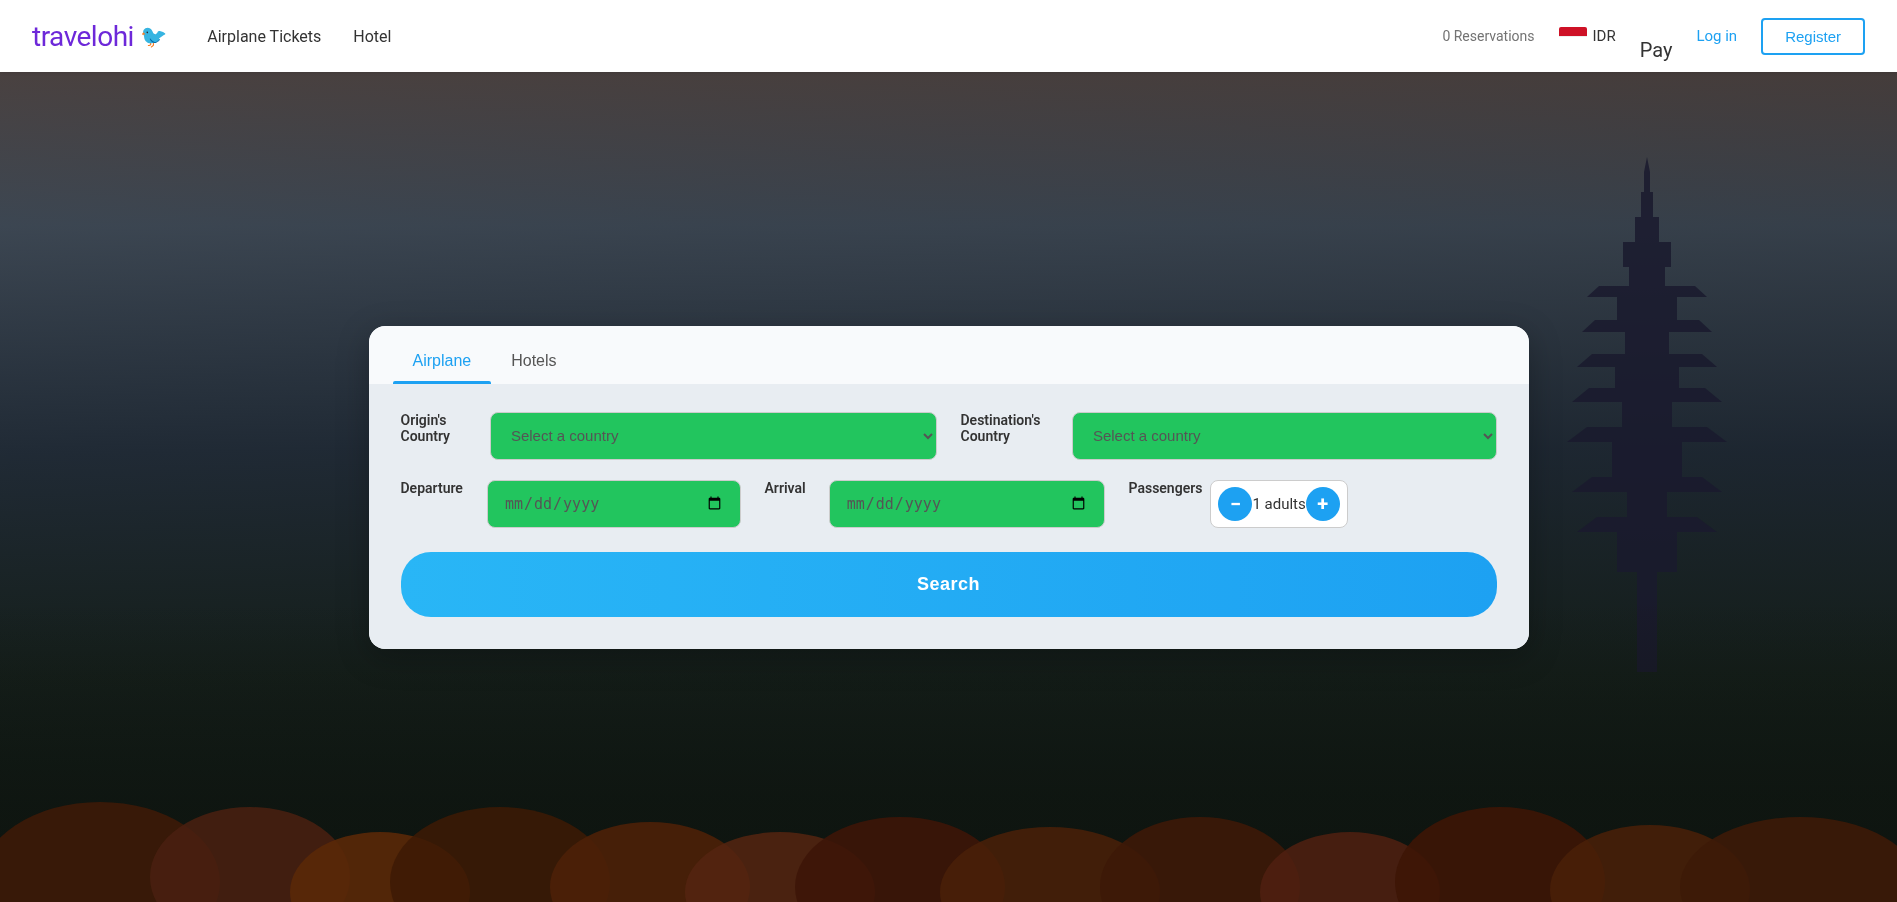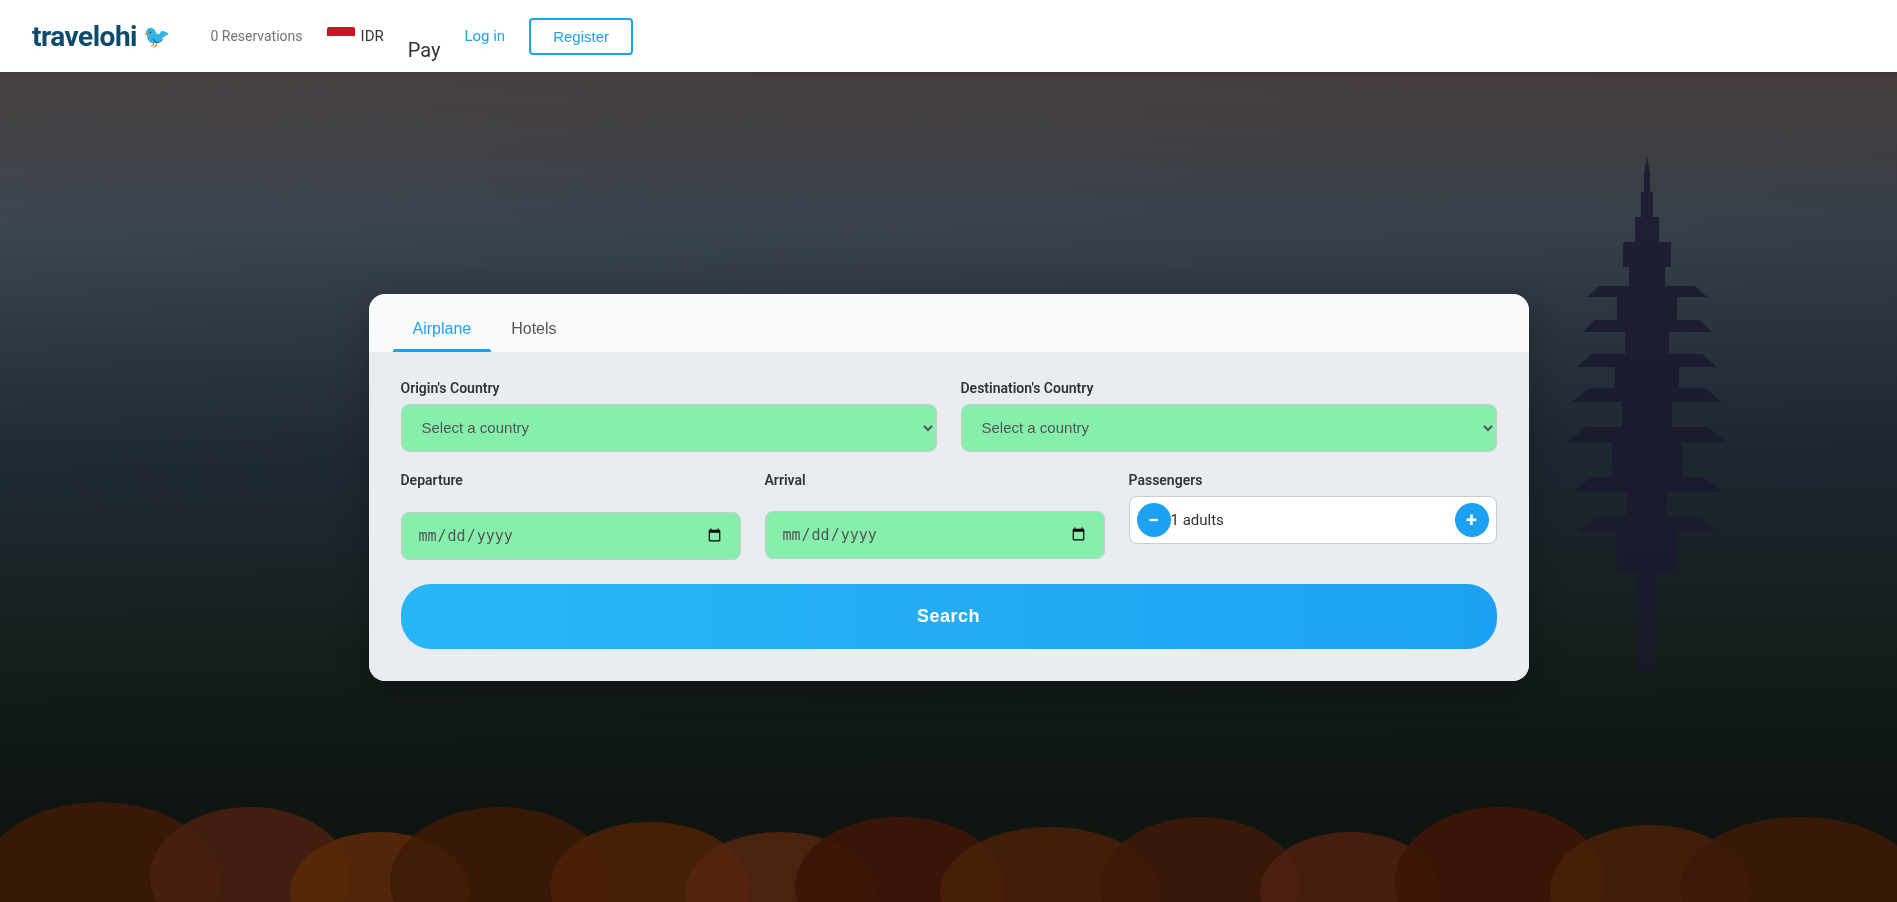--- a/index.html
+++ b/index.html
@@ -27,22 +27,22 @@
     .logo-wrap {
       display: flex;
       align-items: center;
       gap: 4px;
       margin-right: 40px;
       text-decoration: none;
     }
 
     .logo-text {
       font-size: 28px;
-      font-weight: 700;
-      color: #0c4a6e;
+      font-weight: 400;
+      color: #6d28d9;
       letter-spacing: -0.5px;
     }
 
     .nav-links {
       display: flex;
       gap: 32px;
       flex: 1;
     }
 
     .nav-link {
@@ -198,37 +198,37 @@
 
     .form-row {
       display: flex;
       gap: 24px;
       margin-bottom: 20px;
     }
 
     .form-group {
       flex: 1;
       display: flex;
-      flex-direction: column;
+      flex-direction: row;
       gap: 8px;
     }
 
     .form-label {
       font-size: 14px;
       font-weight: 600;
       color: #333;
     }
 
     .form-select, .form-input {
       width: 100%;
       padding: 12px 16px;
       border: 1px solid #ccc;
       border-radius: 8px;
       font-size: 15px;
-      background: #86efac;
+      background: #22c55e;
       color: #555;
       appearance: auto;
       cursor: pointer;
       height: 48px;
     }
 
     .passengers-row {
       display: flex;
       gap: 24px;
       margin-bottom: 24px;
@@ -359,20 +359,24 @@
     <ellipse cx="1650" cy="208" rx="100" ry="65" fill="#4a2008" opacity="0.85"></ellipse>
     <ellipse cx="1800" cy="205" rx="120" ry="70" fill="#3d1a08" opacity="0.9"></ellipse>
   </svg>
 </div>
 
 <nav class="navbar">
   <a class="logo-wrap" href="#">
     <span class="logo-text">travelohi</span>
     <span style="font-size:22px;color:#1da1f2;margin-left:2px;">🐦</span>
   </a>
+  <div class="nav-links">
+    <a class="nav-link">Airplane Tickets</a>
+    <a class="nav-link">Hotel</a>
+  </div>
   <div class="nav-right">
     <span class="reservations-badge">
       <span>0</span>
       <span> </span>
       <span>Reservations</span>
     </span>
     <span class="flag-idr">
       <span class="flag">
         <span class="flag-top"></span>
         <span class="flag-bot"></span>

